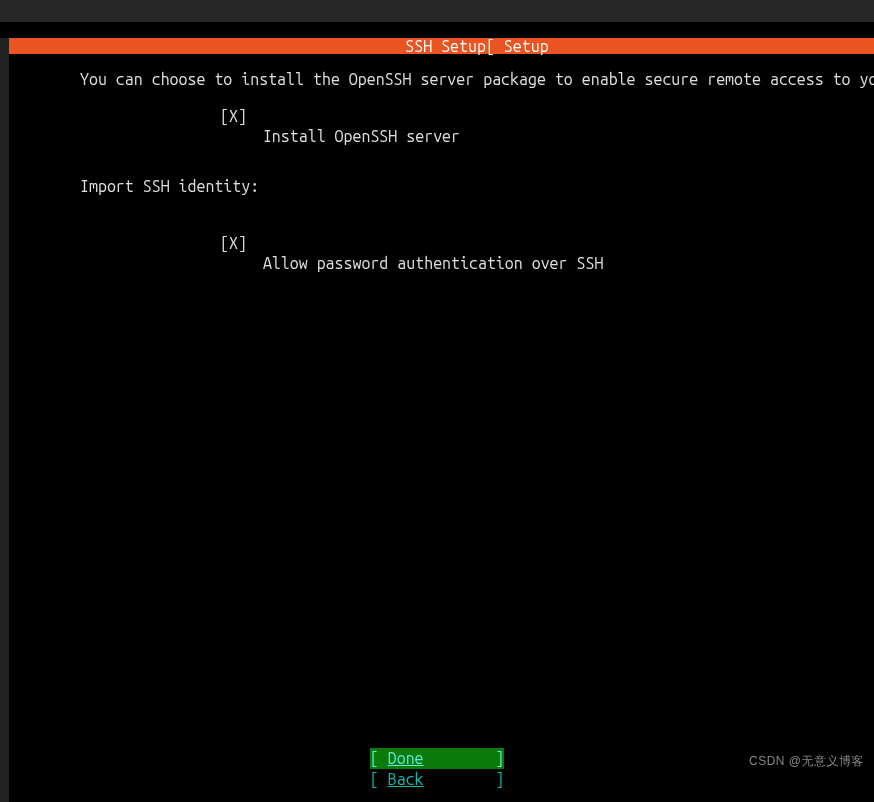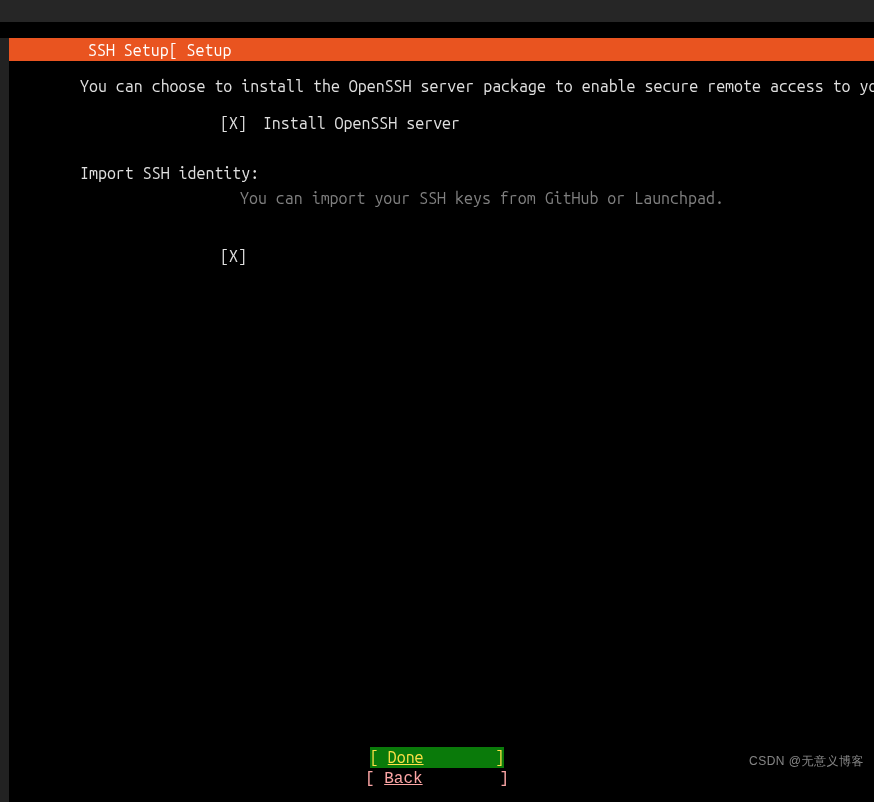--- a/index.html
+++ b/index.html
@@ -23,25 +23,25 @@
       width: 100%;
     }
     .gap-bar {
       height: 16px;
       background: #000;
       width: 100%;
     }
     .header-bar {
       background: #e95420;
       color: #fff;
-      height: 23px;
+      height: 16px;
       display: flex;
-      justify-content: flex-start;
+      justify-content: center;
       align-items: center;
-      padding: 8px;
+      padding: 0;
     }
     .header-title {
       padding-left: 80px;
     }
     .header-help {
       padding-right: 0;
     }
     .content {
       padding: 16px 0 0 80px;
       color: #e0e0e0;
@@ -54,20 +54,21 @@
       display: flex;
       margin-bottom: 0;
       line-height: 1.6;
     }
     .checkbox-mark {
       color: #e0e0e0;
       white-space: pre;
     }
     .checkbox-label {
       margin-left: 16px;
+      margin-top: 20px;
     }
     .label-col {
       width: 160px;
       text-align: right;
       padding-right: 16px;
       white-space: nowrap;
     }
     .value-col {
       white-space: pre;
     }
@@ -90,28 +91,27 @@
     .action-button {
       display: inline-block;
       font-family: inherit;
       font-size: inherit;
       white-space: pre;
       padding: 0;
       line-height: 1.3;
     }
     .done-button {
       background: #0a7a0a;
-      color: #fde047;
+      color: #5eead4;
     }
     .done-button .underline {
       text-decoration: underline;
     }
     .back-button {
-      color: #fca5a5;
-      font-family: Liberation Mono, monospace;
+      color: #14b8a6;
     }
     .back-button .underline {
       text-decoration: underline;
     }
     .watermark {
       position: absolute;
       bottom: 32px;
       right: 10px;
       color: rgba(220, 220, 220, 0.6);
       font-family: sans-serif;
@@ -147,32 +147,29 @@
     <span class="checkbox-mark">[X]</span>
     <span class="checkbox-label">Install OpenSSH server</span>
   </div>
 
   <div class="section-spacer"></div>
 
   <div class="field-row">
     <div class="label-col">Import SSH identity:</div>
   </div>
 
-  <div class="field-row">
-    <div class="label-col"></div>
-    <div class="value-col hint-text">You can import your SSH keys from GitHub or Launchpad.</div>
-  </div>
 
   <div style="height: 8px;"></div>
 
 
   <div class="section-spacer"></div>
 
   <div class="field-row" style="padding-left: 140px;">
     <span class="checkbox-mark">[X]</span>
+    <span class="checkbox-label">Allow password authentication over SSH</span>
   </div>
 </div>
 
 <div class="bottom-actions">
   <div>
     <span class="action-button done-button">[ <span class="underline">Done</span>        ]</span>
   </div>
   <div>
     <span class="action-button back-button">[ <span class="underline">Back</span>        ]</span>
   </div>

